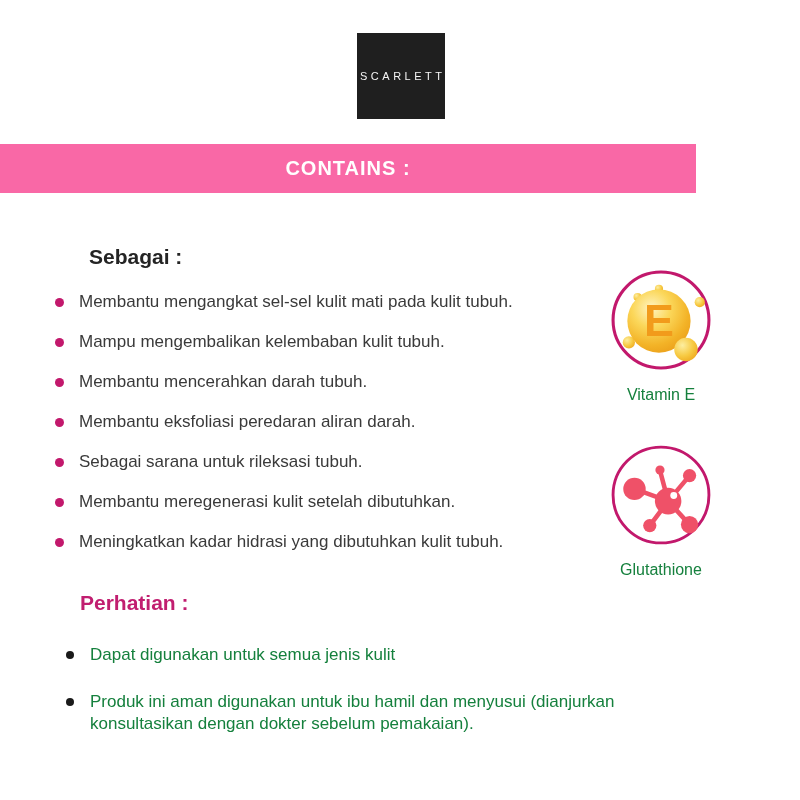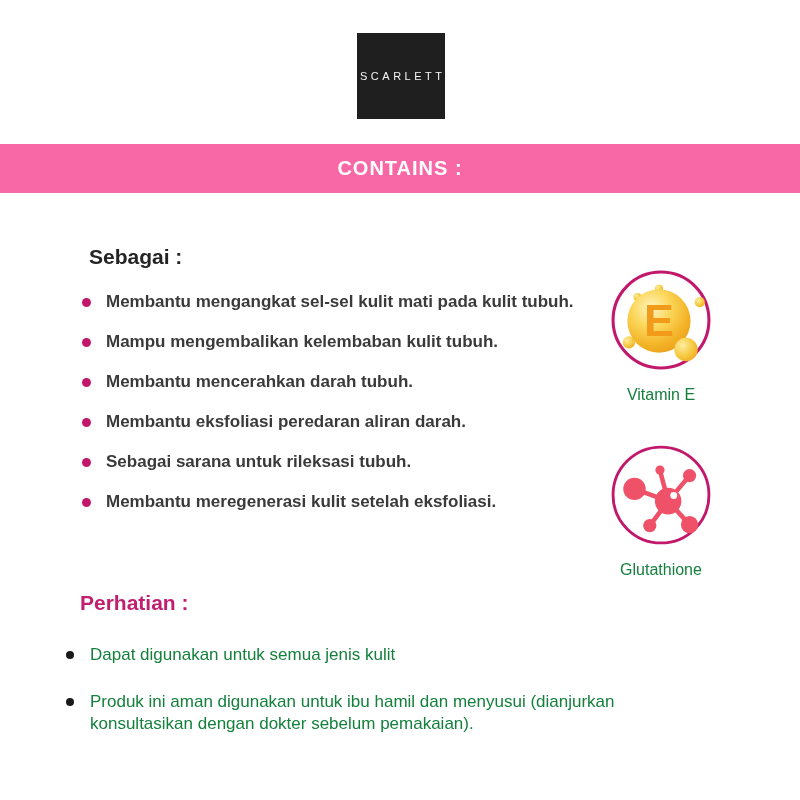--- a/index.html
+++ b/index.html
@@ -35,21 +35,21 @@
     padding-left: 3.5px; 
     white-space: nowrap;
     text-align: center;
   }
 
   
   .banner {
     position: absolute;
     left: 0;
     top: 144px;
-    width: 800px;
+    width: 696px;
     height: 49px;
     background: #f968a6;
     display: flex;
     align-items: center;
     justify-content: center;
     gap: 9px;
   }
   .banner-label {
     color: #ffffff;
     font-weight: bold;
@@ -67,27 +67,26 @@
     position: absolute;
     left: 89px;
     top: 245px;
     margin: 0;
     font-size: 21px;
     font-weight: bold;
     color: #242424;
   }
   .benefits-list {
     position: absolute;
-    left: 82px;
+    left: 55px;
     top: 282px;
     margin: 0;
     padding: 0;
     list-style: none;
     width: 540px;
-    font-weight: bold;
   }
   .benefit-item {
     display: flex;
     align-items: center;
     height: 40px;
   }
   .dot {
     flex: 0 0 auto;
     border-radius: 50%;
   }
@@ -188,21 +187,25 @@
     <li class="benefit-item">
       <span class="dot dot-pink"></span>
       <span class="benefit-text">Membantu eksfoliasi peredaran aliran darah.</span>
     </li>
     <li class="benefit-item">
       <span class="dot dot-pink"></span>
       <span class="benefit-text">Sebagai sarana untuk rileksasi tubuh.</span>
     </li>
     <li class="benefit-item">
       <span class="dot dot-pink"></span>
-      <span class="benefit-text">Membantu meregenerasi kulit setelah eksfoliasi.</span>
+      <span class="benefit-text">Membantu meregenerasi kulit setelah dibutuhkan.</span>
+    </li>
+    <li class="benefit-item">
+      <span class="dot dot-pink"></span>
+      <span class="benefit-text">Meningkatkan kadar hidrasi yang dibutuhkan kulit tubuh.</span>
     </li>
   </ul>
 
   <div class="ingredient vit-e">
     <svg viewBox="0 0 100 100">
       <defs>
         <radialGradient id="goldMain" cx="38%" cy="30%" r="75%">
           <stop offset="0%" stop-color="#fff4c2"></stop>
           <stop offset="40%" stop-color="#fbd75a"></stop>
           <stop offset="78%" stop-color="#f3b327"></stop>

